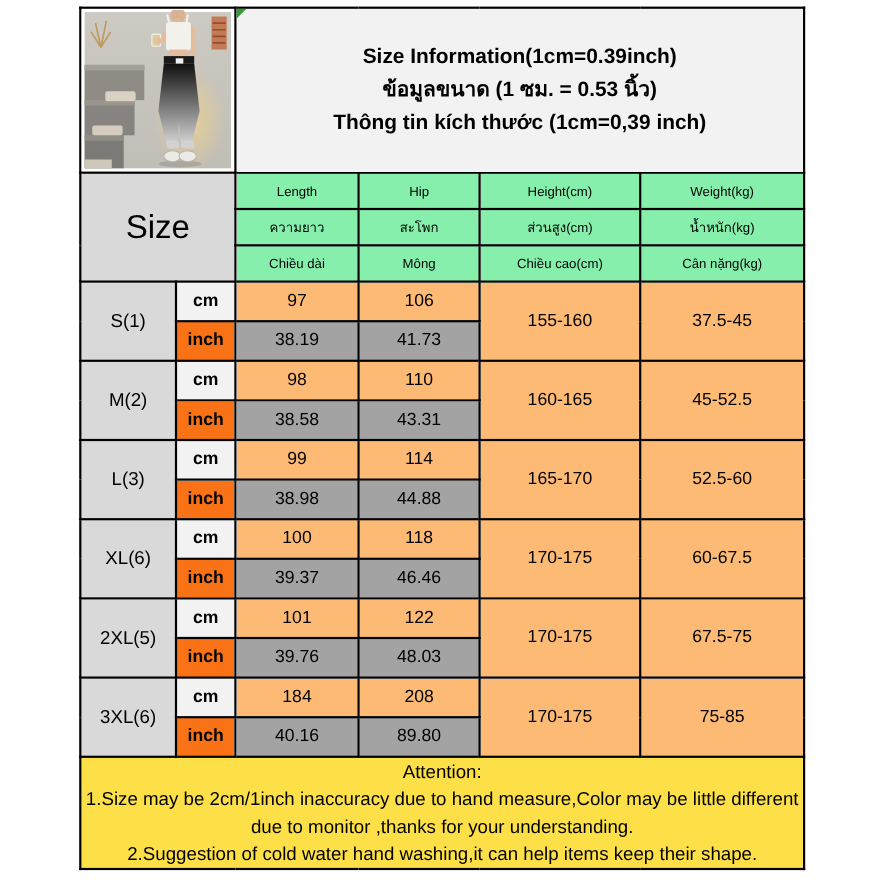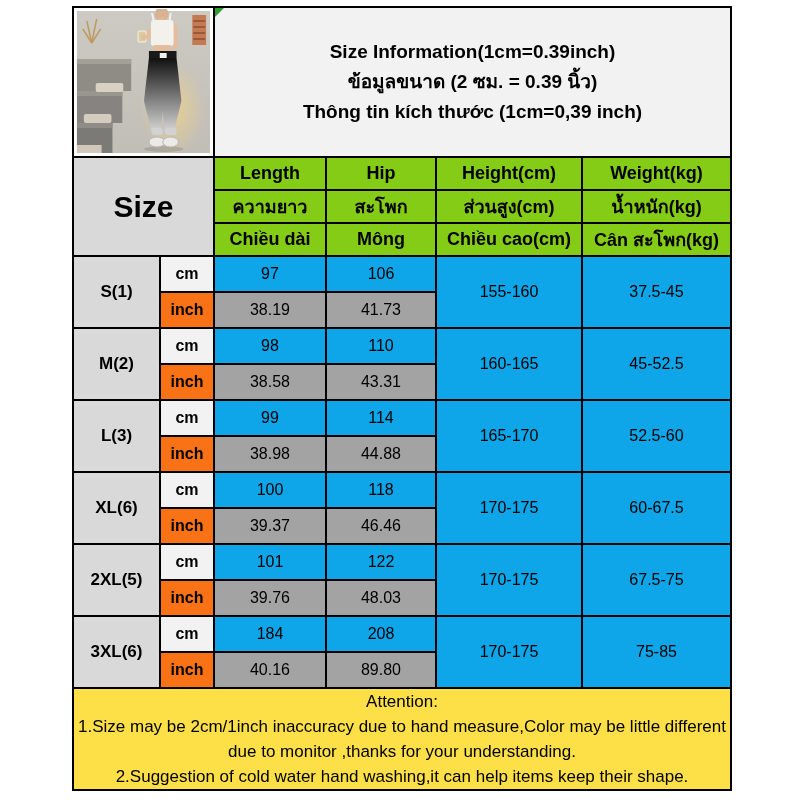--- a/index.html
+++ b/index.html
@@ -22,26 +22,26 @@
   tr.r-note{height:100px;}
   .photo-cell{background:#ffffff;}
   .photo-wrap{width:100%;height:146px;}
   .photo-wrap svg{display:block;width:100%;height:100%;}
   .title-cell{background:#f2f2f2;position:relative;}
   .corner-triangle{
     position:absolute;top:0;left:0;width:0;height:0;
     border-top:9px solid #2f9e31;border-right:9px solid transparent;
   }
   .title-line{font-weight:bold;font-size:19px;line-height:30px;color:#000;}
-  .bg-head{background:#84cc16;font-weight:bold;font-size:18px;}
-  .size-cell{background:#d9d9d9;font-weight:bold;font-size:30px;}
-  .size-label{background:#d9d9d9;font-weight:bold;font-size:17px;}
+  .bg-head{background:#86efac;font-weight:normal;font-size:12px;}
+  .size-cell{background:#d9d9d9;font-weight:normal;font-size:30px;}
+  .size-label{background:#d9d9d9;font-weight:normal;font-size:17px;}
   .unit{font-weight:bold;font-size:16px;background:#f97316;}
   .unit.bg-lt{background:#f2f2f2;}
-  .bg-lt{background:#0ea5e9;}
+  .bg-lt{background:#fdba74;}
   .bg-wh{background:#a3a3a3;}
   .num{font-size:16px;font-weight:400;}
   .attention-cell{
     background:#fde047;text-align:left;vertical-align:top;
     padding:3px 6px 0 4px;font-size:17px;line-height:25px;font-weight:400;
   }
 </style>
 </head>
 <body>
 
@@ -129,21 +129,21 @@
               <ellipse cx="91" cy="140" rx="20" ry="3" fill="#000000" opacity="0.12"></ellipse>
               <ellipse cx="84" cy="133" rx="8" ry="5" fill="#eceae6" stroke="#b9b6b0" stroke-width="1"></ellipse>
               <ellipse cx="98" cy="133" rx="8" ry="5" fill="#eceae6" stroke="#b9b6b0" stroke-width="1"></ellipse>
             </g>
           </svg>
         </div>
       </td>
       <td colspan="4" class="title-cell">
         <div class="corner-triangle"></div>
         <div class="title-line">Size Information(1cm=0.39inch)</div>
-        <div class="title-line">ข้อมูลขนาด (2 ซม. = 0.39 นิ้ว)</div>
+        <div class="title-line">ข้อมูลขนาด (1 ซม. = 0.53 นิ้ว)</div>
         <div class="title-line">Thông tin kích thước (1cm=0,39 inch)</div>
       </td>
     </tr>
 
     <tr class="r-head">
       <td colspan="2" rowspan="3" class="size-cell">Size</td>
       <td class="bg-head">Length</td>
       <td class="bg-head">Hip</td>
       <td class="bg-head">Height(cm)</td>
       <td class="bg-head">Weight(kg)</td>
@@ -151,21 +151,21 @@
     <tr class="r-head">
       <td class="bg-head">ความยาว</td>
       <td class="bg-head">สะโพก</td>
       <td class="bg-head">ส่วนสูง(cm)</td>
       <td class="bg-head">น้ำหนัก(kg)</td>
     </tr>
     <tr class="r-head">
       <td class="bg-head">Chiều dài</td>
       <td class="bg-head">Mông</td>
       <td class="bg-head">Chiều cao(cm)</td>
-      <td class="bg-head">Cân สะโพก(kg)</td>
+      <td class="bg-head">Cân nặng(kg)</td>
     </tr>
 
     <tr class="r-data">
       <td rowspan="2" class="size-label">S(1)</td>
       <td class="unit bg-lt">cm</td>
       <td class="num bg-lt">97</td>
       <td class="num bg-lt">106</td>
       <td rowspan="2" class="num bg-lt">155-160</td>
       <td rowspan="2" class="num bg-lt">37.5-45</td>
     </tr>

